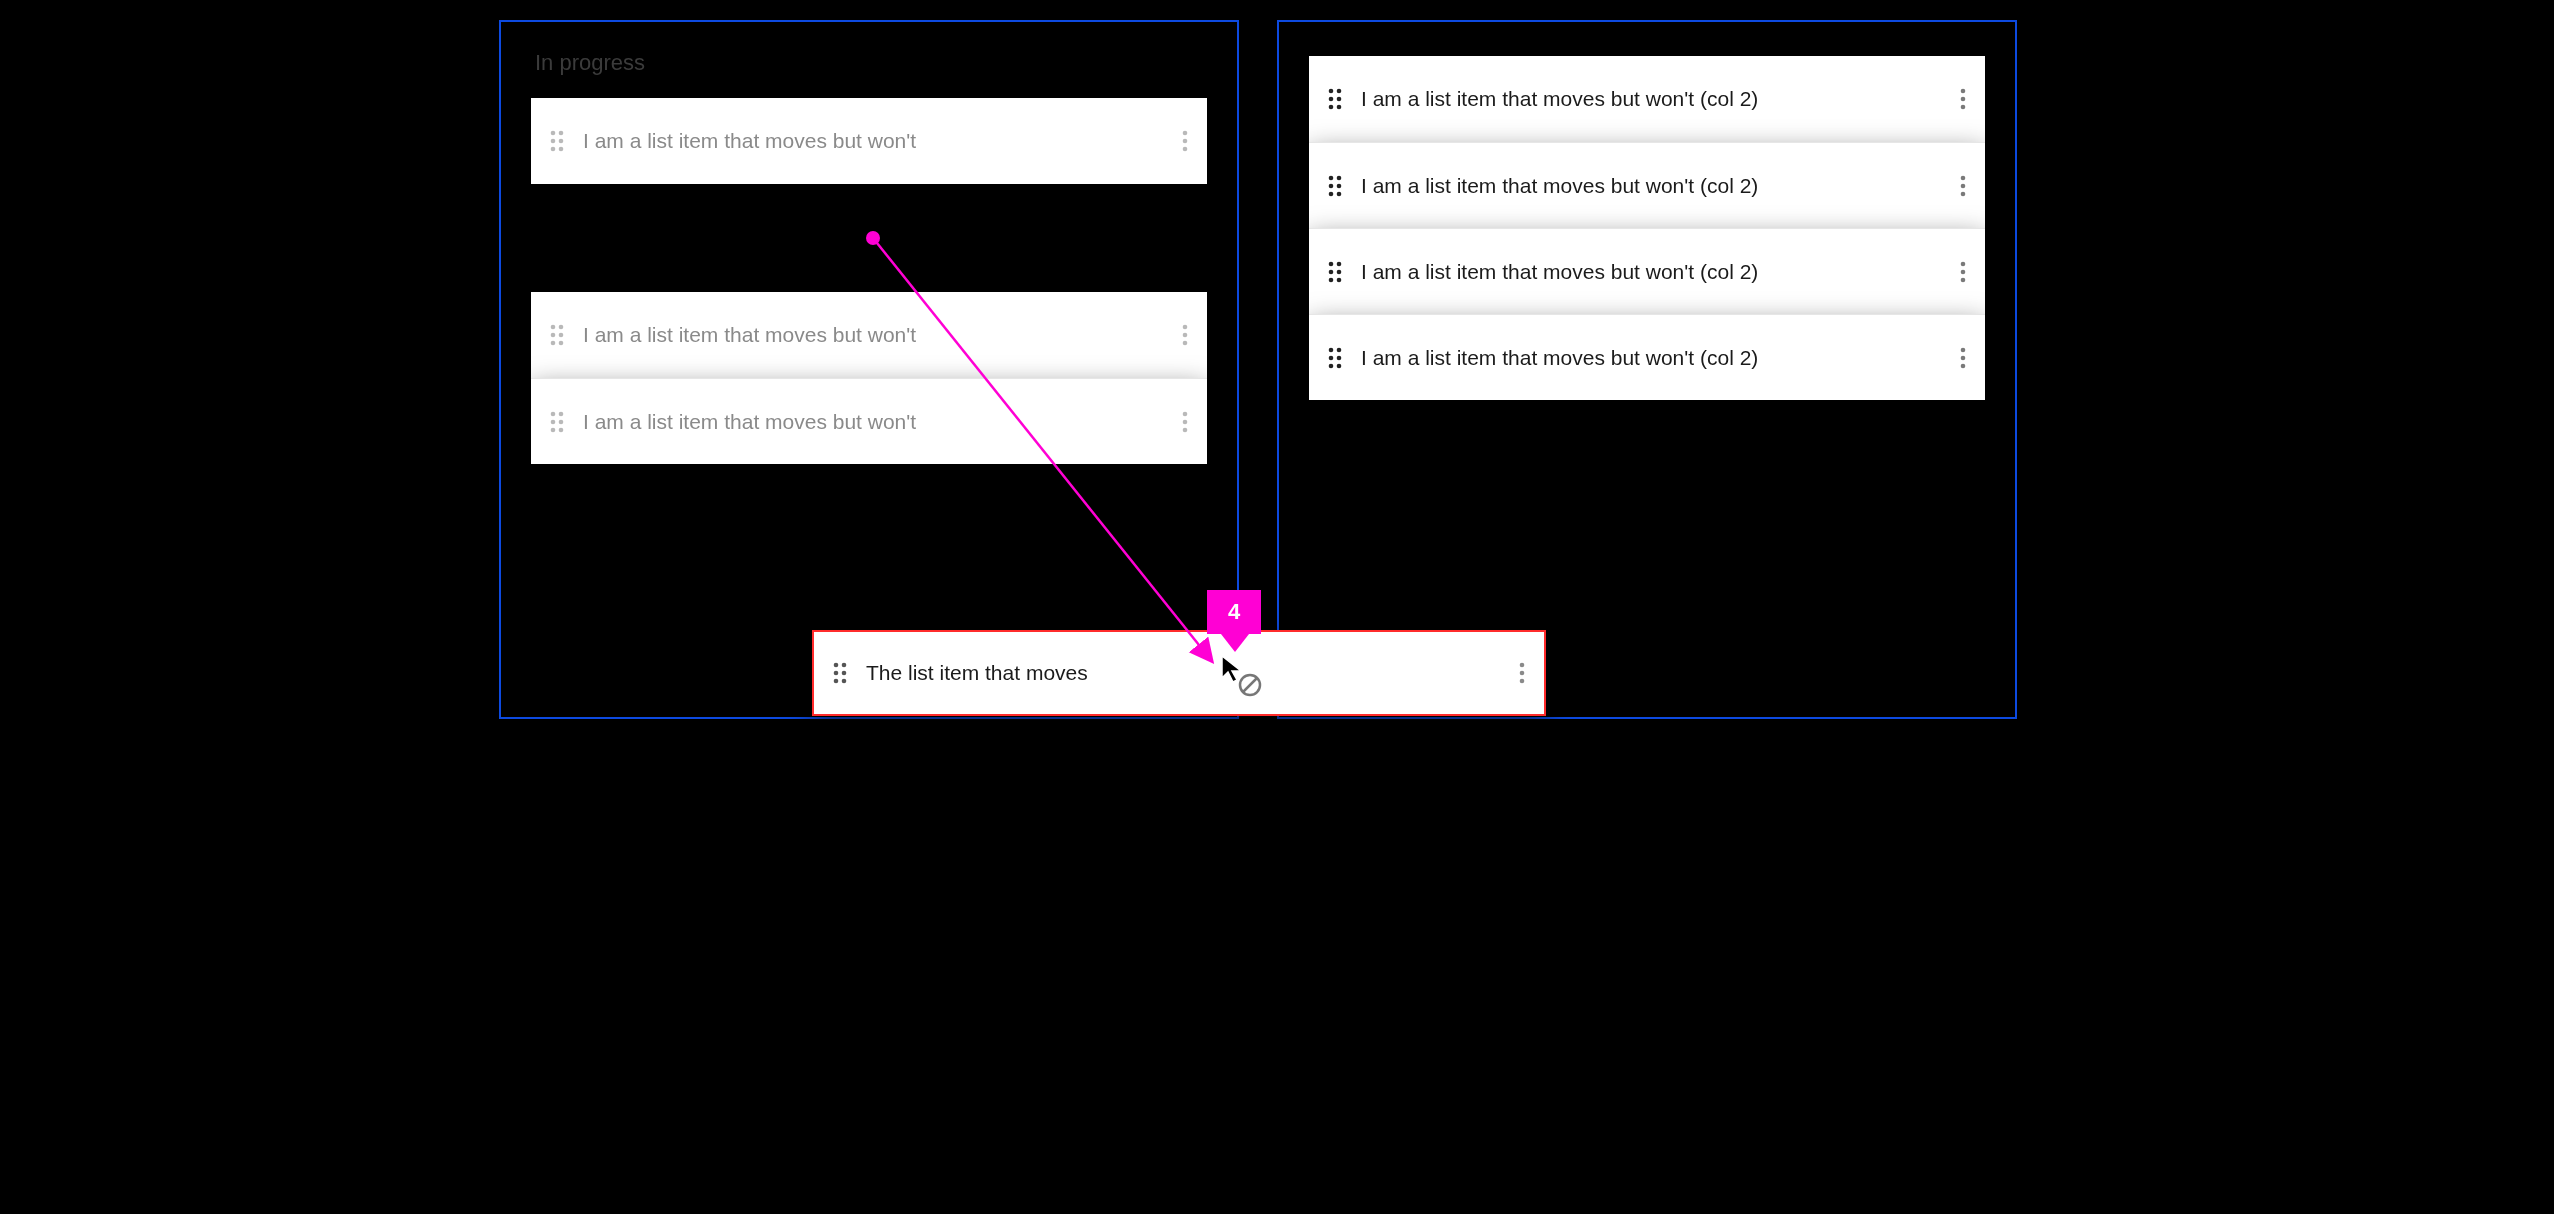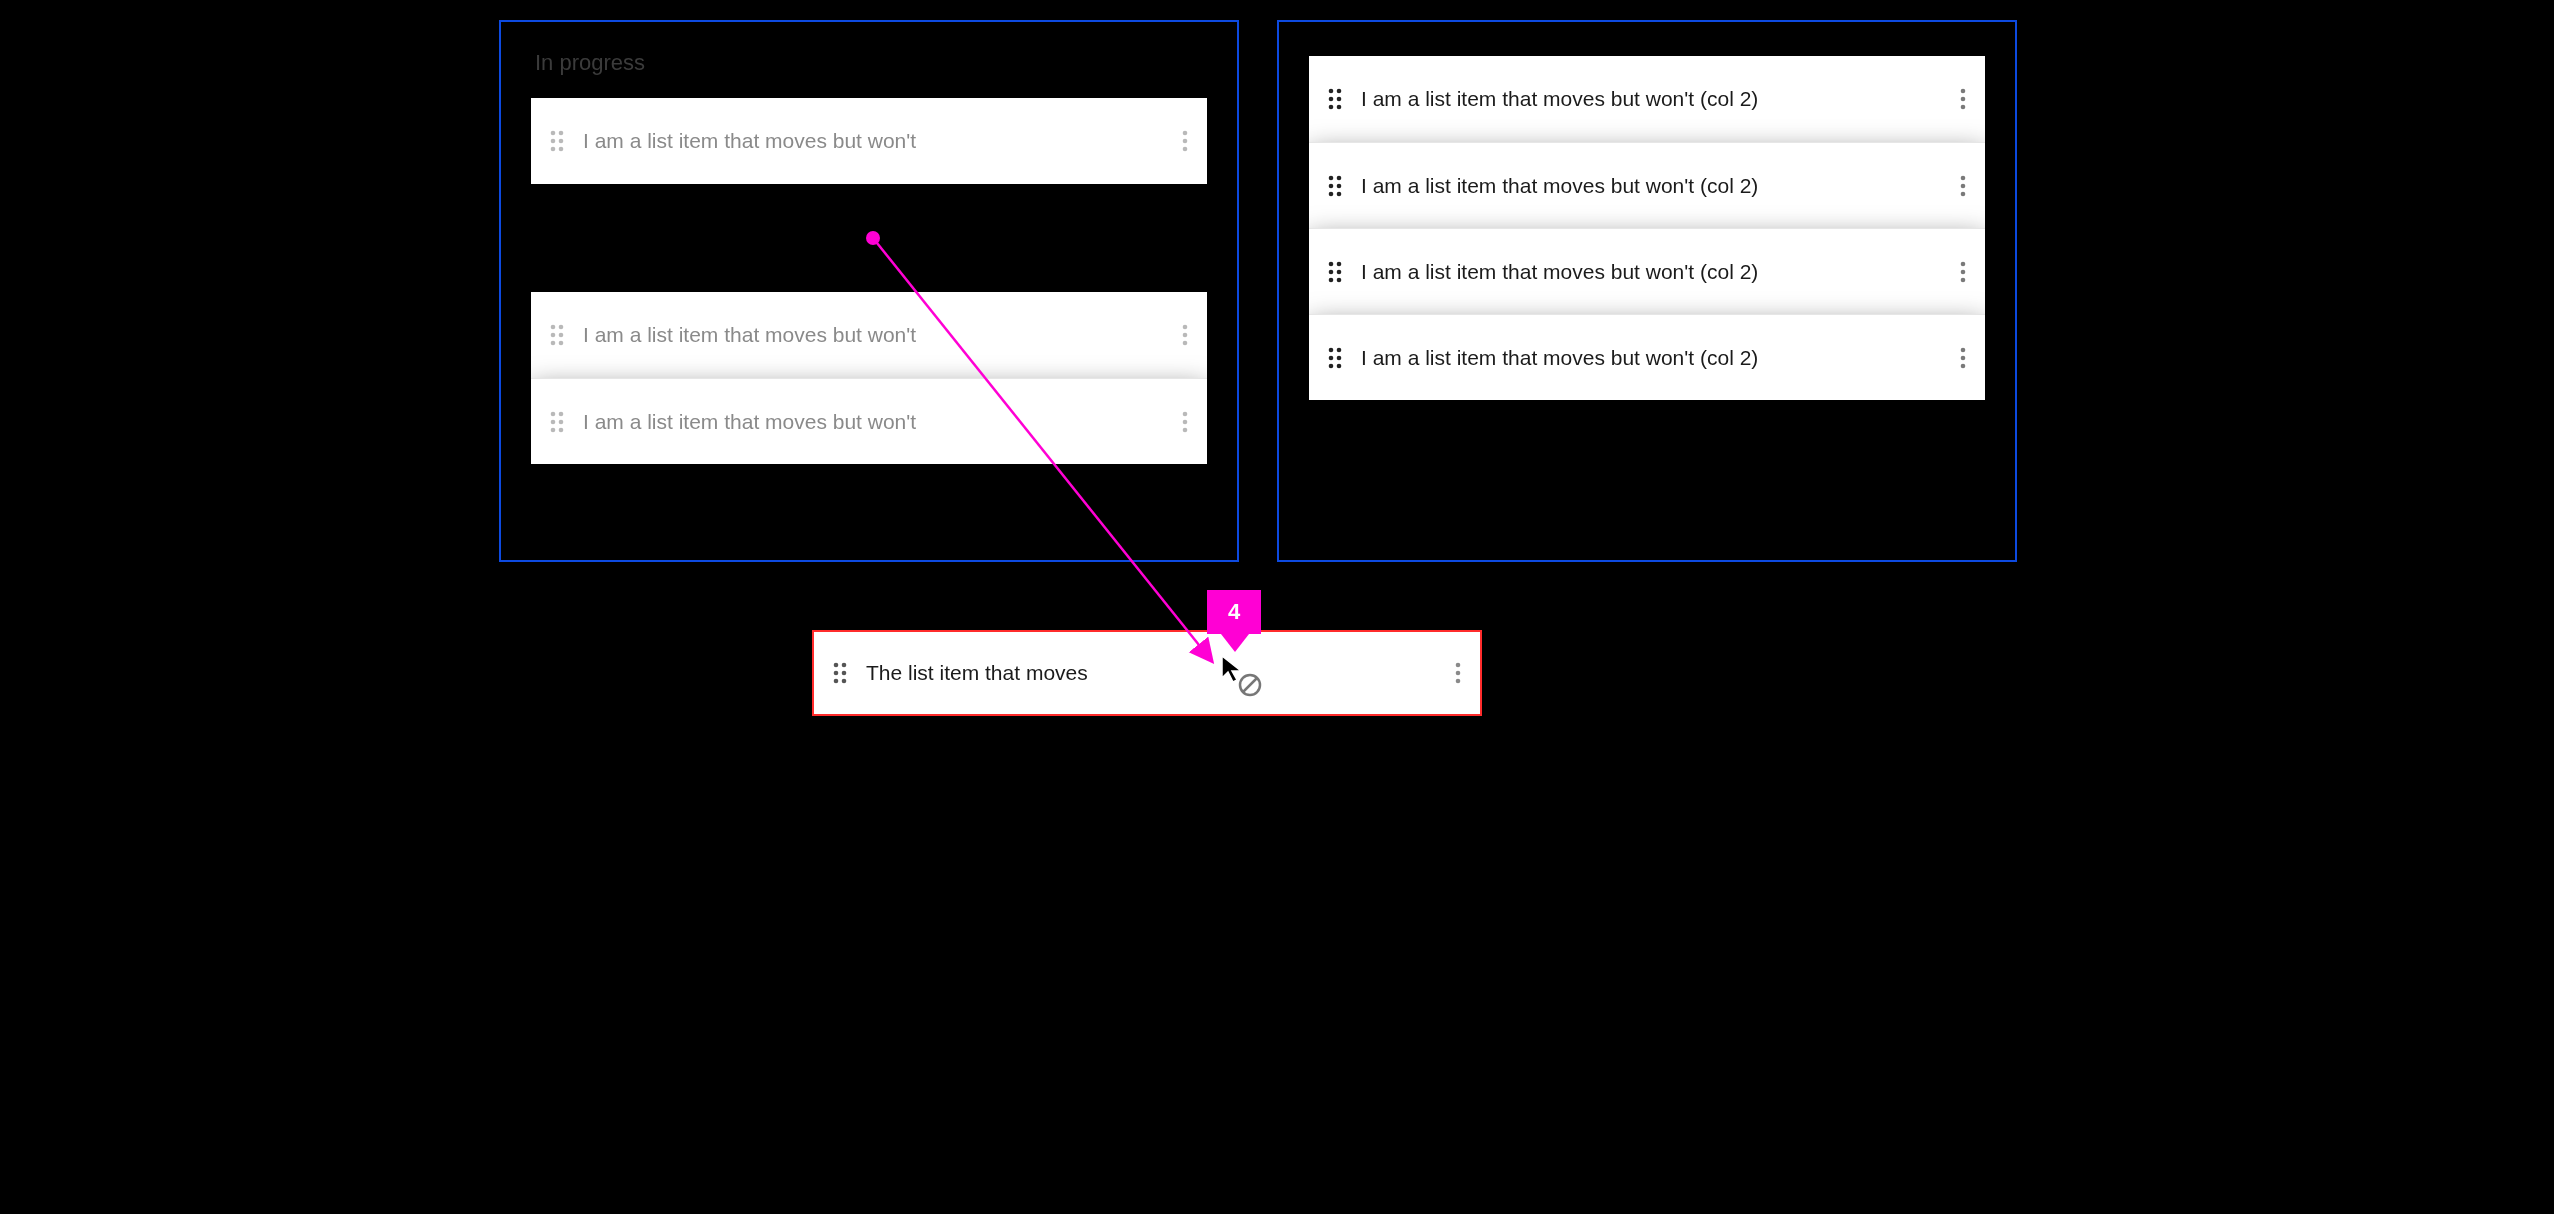--- a/index.html
+++ b/index.html
@@ -27,21 +27,21 @@
     height: 760px;
     margin: 0 auto;
     background: var(--bg);
   }
 
   
   .col {
     position: absolute;
     top: 20px;
     width: 740px;
-    height: 542px;
+    height: 699px;
     border: 2px solid var(--outline-blue);
     box-sizing: border-box;
     padding: 22px 30px 22px 30px;
   }
   .col-left  { left: 22px; }
   .col-right { left: 800px; }
 
   .col-title {
     font-size: 22px;
     font-weight: 400;
@@ -76,21 +76,21 @@
   .icon-grip, .icon-more { display: inline-flex; }
   .icon-grip { color: #222; }
   .icon-more { color: #7a7a7a; }
   .icon-grip svg, .icon-more svg { display:block; }
 
   
   .drag-ghost {
     position: absolute;
     left: 335px;
     top: 630px;
-    width: 670px;
+    width: 734px;
     height: 86px;
     background: var(--card-bg);
     border: 2px solid var(--red);
     box-sizing: border-box;
     display: flex;
     align-items: center;
     padding: 0 18px;
     box-shadow: var(--shadow);
   }
   .drag-ghost .card-text { color: var(--text); }

